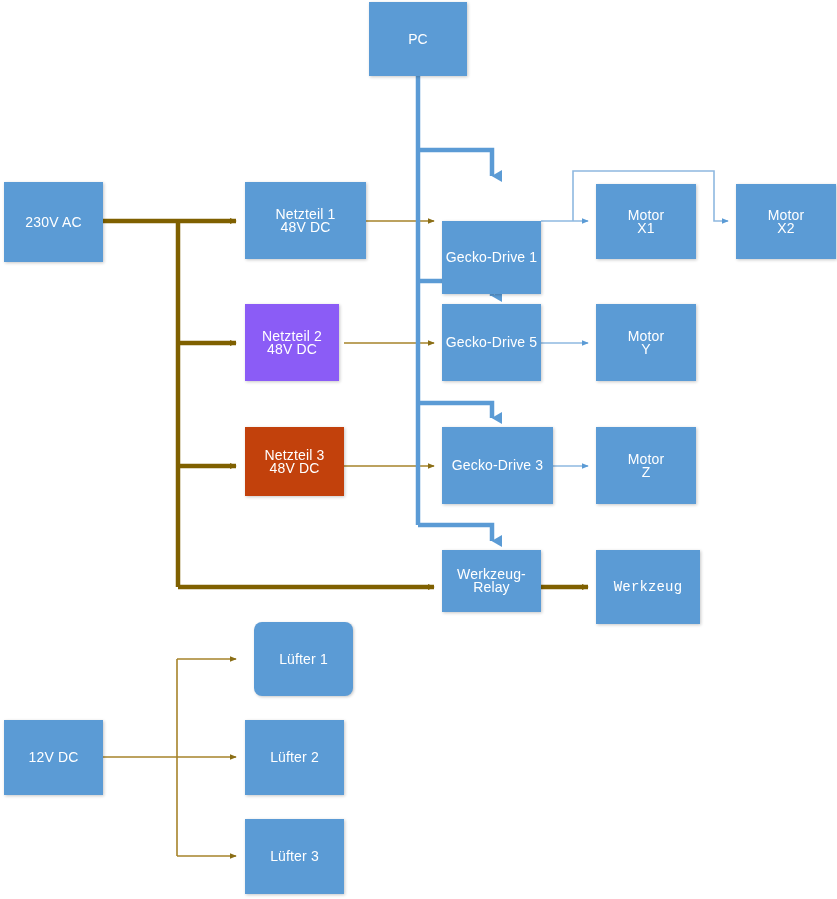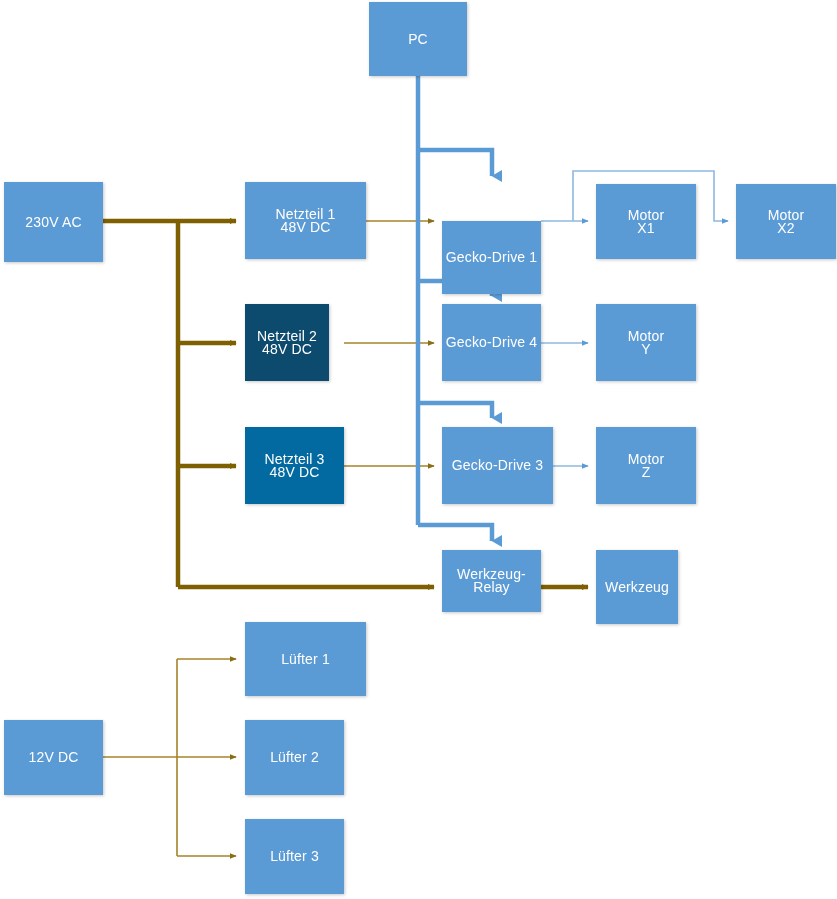--- a/index.html
+++ b/index.html
@@ -137,49 +137,49 @@
         <span class="lbl">Gecko-Drive 1</span>
       </div>
       <div class="node" style="left: 596px; top: 184px; width: 100px; height: 75px; background: rgb(91, 155, 213); color: rgb(255, 255, 255);">
         <span class="lbl">Motor
 X1</span>
       </div>
       <div class="node" style="left: 736px; top: 184px; width: 100px; height: 75px; background: rgb(91, 155, 213); color: rgb(255, 255, 255);">
         <span class="lbl">Motor
 X2</span>
       </div>
-      <div class="node" style="left: 245px; top: 304px; width: 84px; height: 77px; background: #0c4a6e; color: rgb(255, 255, 255);">
+      <div class="node" style="left: 245px; top: 304px; width: 94px; height: 77px; background: #8b5cf6; color: rgb(255, 255, 255);">
         <span class="lbl">Netzteil 2
 48V DC</span>
       </div>
       <div class="node" style="left: 442px; top: 304px; width: 99px; height: 77px; background: rgb(91, 155, 213); color: rgb(255, 255, 255);">
-        <span class="lbl">Gecko-Drive 4</span>
+        <span class="lbl">Gecko-Drive 5</span>
       </div>
       <div class="node" style="left: 596px; top: 304px; width: 100px; height: 77px; background: rgb(91, 155, 213); color: rgb(255, 255, 255);">
         <span class="lbl">Motor
 Y</span>
       </div>
-      <div class="node" style="left: 245px; top: 427px; width: 99px; height: 77px; background: #0369a1; color: rgb(255, 255, 255);">
+      <div class="node" style="left: 245px; top: 427px; width: 99px; height: 69px; background: #c2410c; color: rgb(255, 255, 255);">
         <span class="lbl">Netzteil 3
 48V DC</span>
       </div>
       <div class="node" style="left: 442px; top: 427px; width: 111px; height: 77px; background: rgb(91, 155, 213); color: rgb(255, 255, 255);">
         <span class="lbl">Gecko-Drive 3</span>
       </div>
       <div class="node" style="left: 596px; top: 427px; width: 100px; height: 77px; background: rgb(91, 155, 213); color: rgb(255, 255, 255);">
         <span class="lbl">Motor
 Z</span>
       </div>
       <div class="node" style="left: 442px; top: 550px; width: 99px; height: 62px; background: rgb(91, 155, 213); color: rgb(255, 255, 255);">
         <span class="lbl">Werkzeug-Relay</span>
       </div>
-      <div class="node" style="left: 596px; top: 550px; width: 82px; height: 74px; background: rgb(91, 155, 213); color: rgb(255, 255, 255);">
+      <div class="node" style="left: 596px; top: 550px; width: 104px; height: 74px; background: rgb(91, 155, 213); color: rgb(255, 255, 255); font-family: Liberation Mono, monospace;">
         <span class="lbl">Werkzeug</span>
       </div>
-      <div class="node" style="left: 245px; top: 622px; width: 121px; height: 74px; background: rgb(91, 155, 213); color: rgb(255, 255, 255);">
+      <div class="node" style="left: 254px; top: 622px; width: 99px; height: 74px; background: rgb(91, 155, 213); color: rgb(255, 255, 255); border-radius: 8px;">
         <span class="lbl">Lüfter 1</span>
       </div>
       <div class="node" style="left: 4px; top: 720px; width: 99px; height: 75px; background: rgb(91, 155, 213); color: rgb(255, 255, 255);">
         <span class="lbl">12V DC</span>
       </div>
       <div class="node" style="left: 245px; top: 720px; width: 99px; height: 75px; background: rgb(91, 155, 213); color: rgb(255, 255, 255);">
         <span class="lbl">Lüfter 2</span>
       </div>
       <div class="node" style="left: 245px; top: 819px; width: 99px; height: 75px; background: rgb(91, 155, 213); color: rgb(255, 255, 255);">
         <span class="lbl">Lüfter 3</span>

